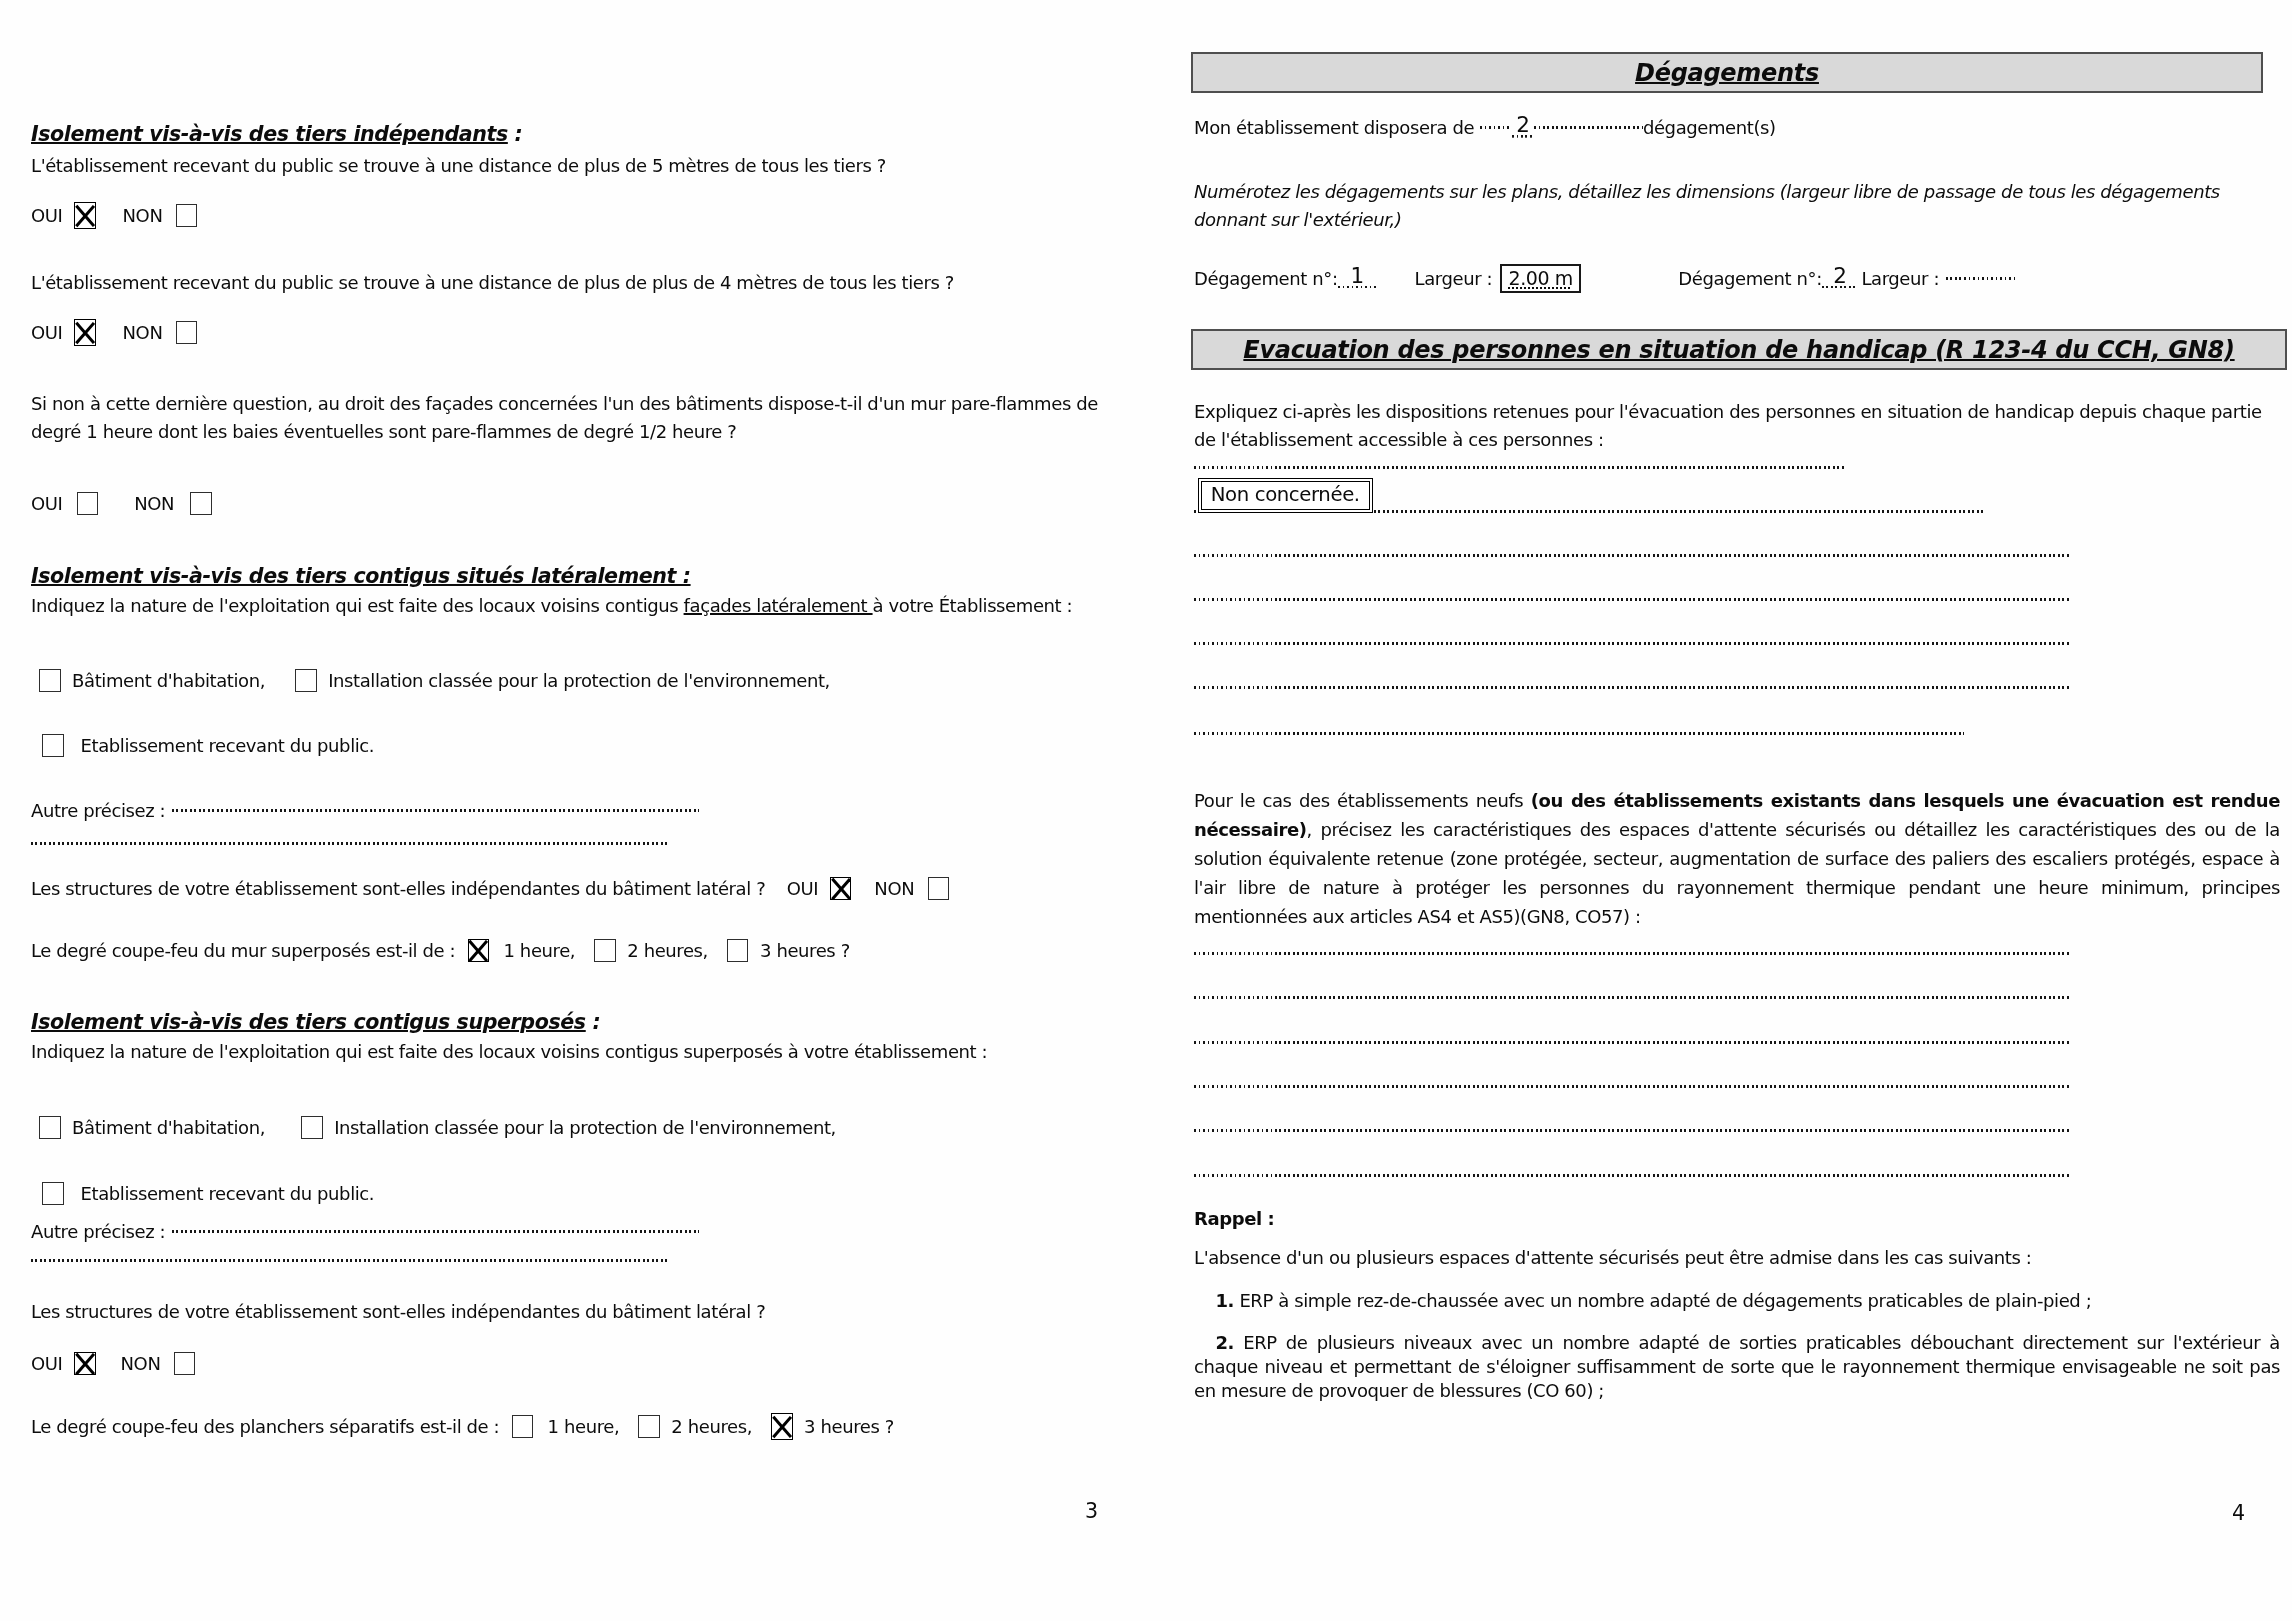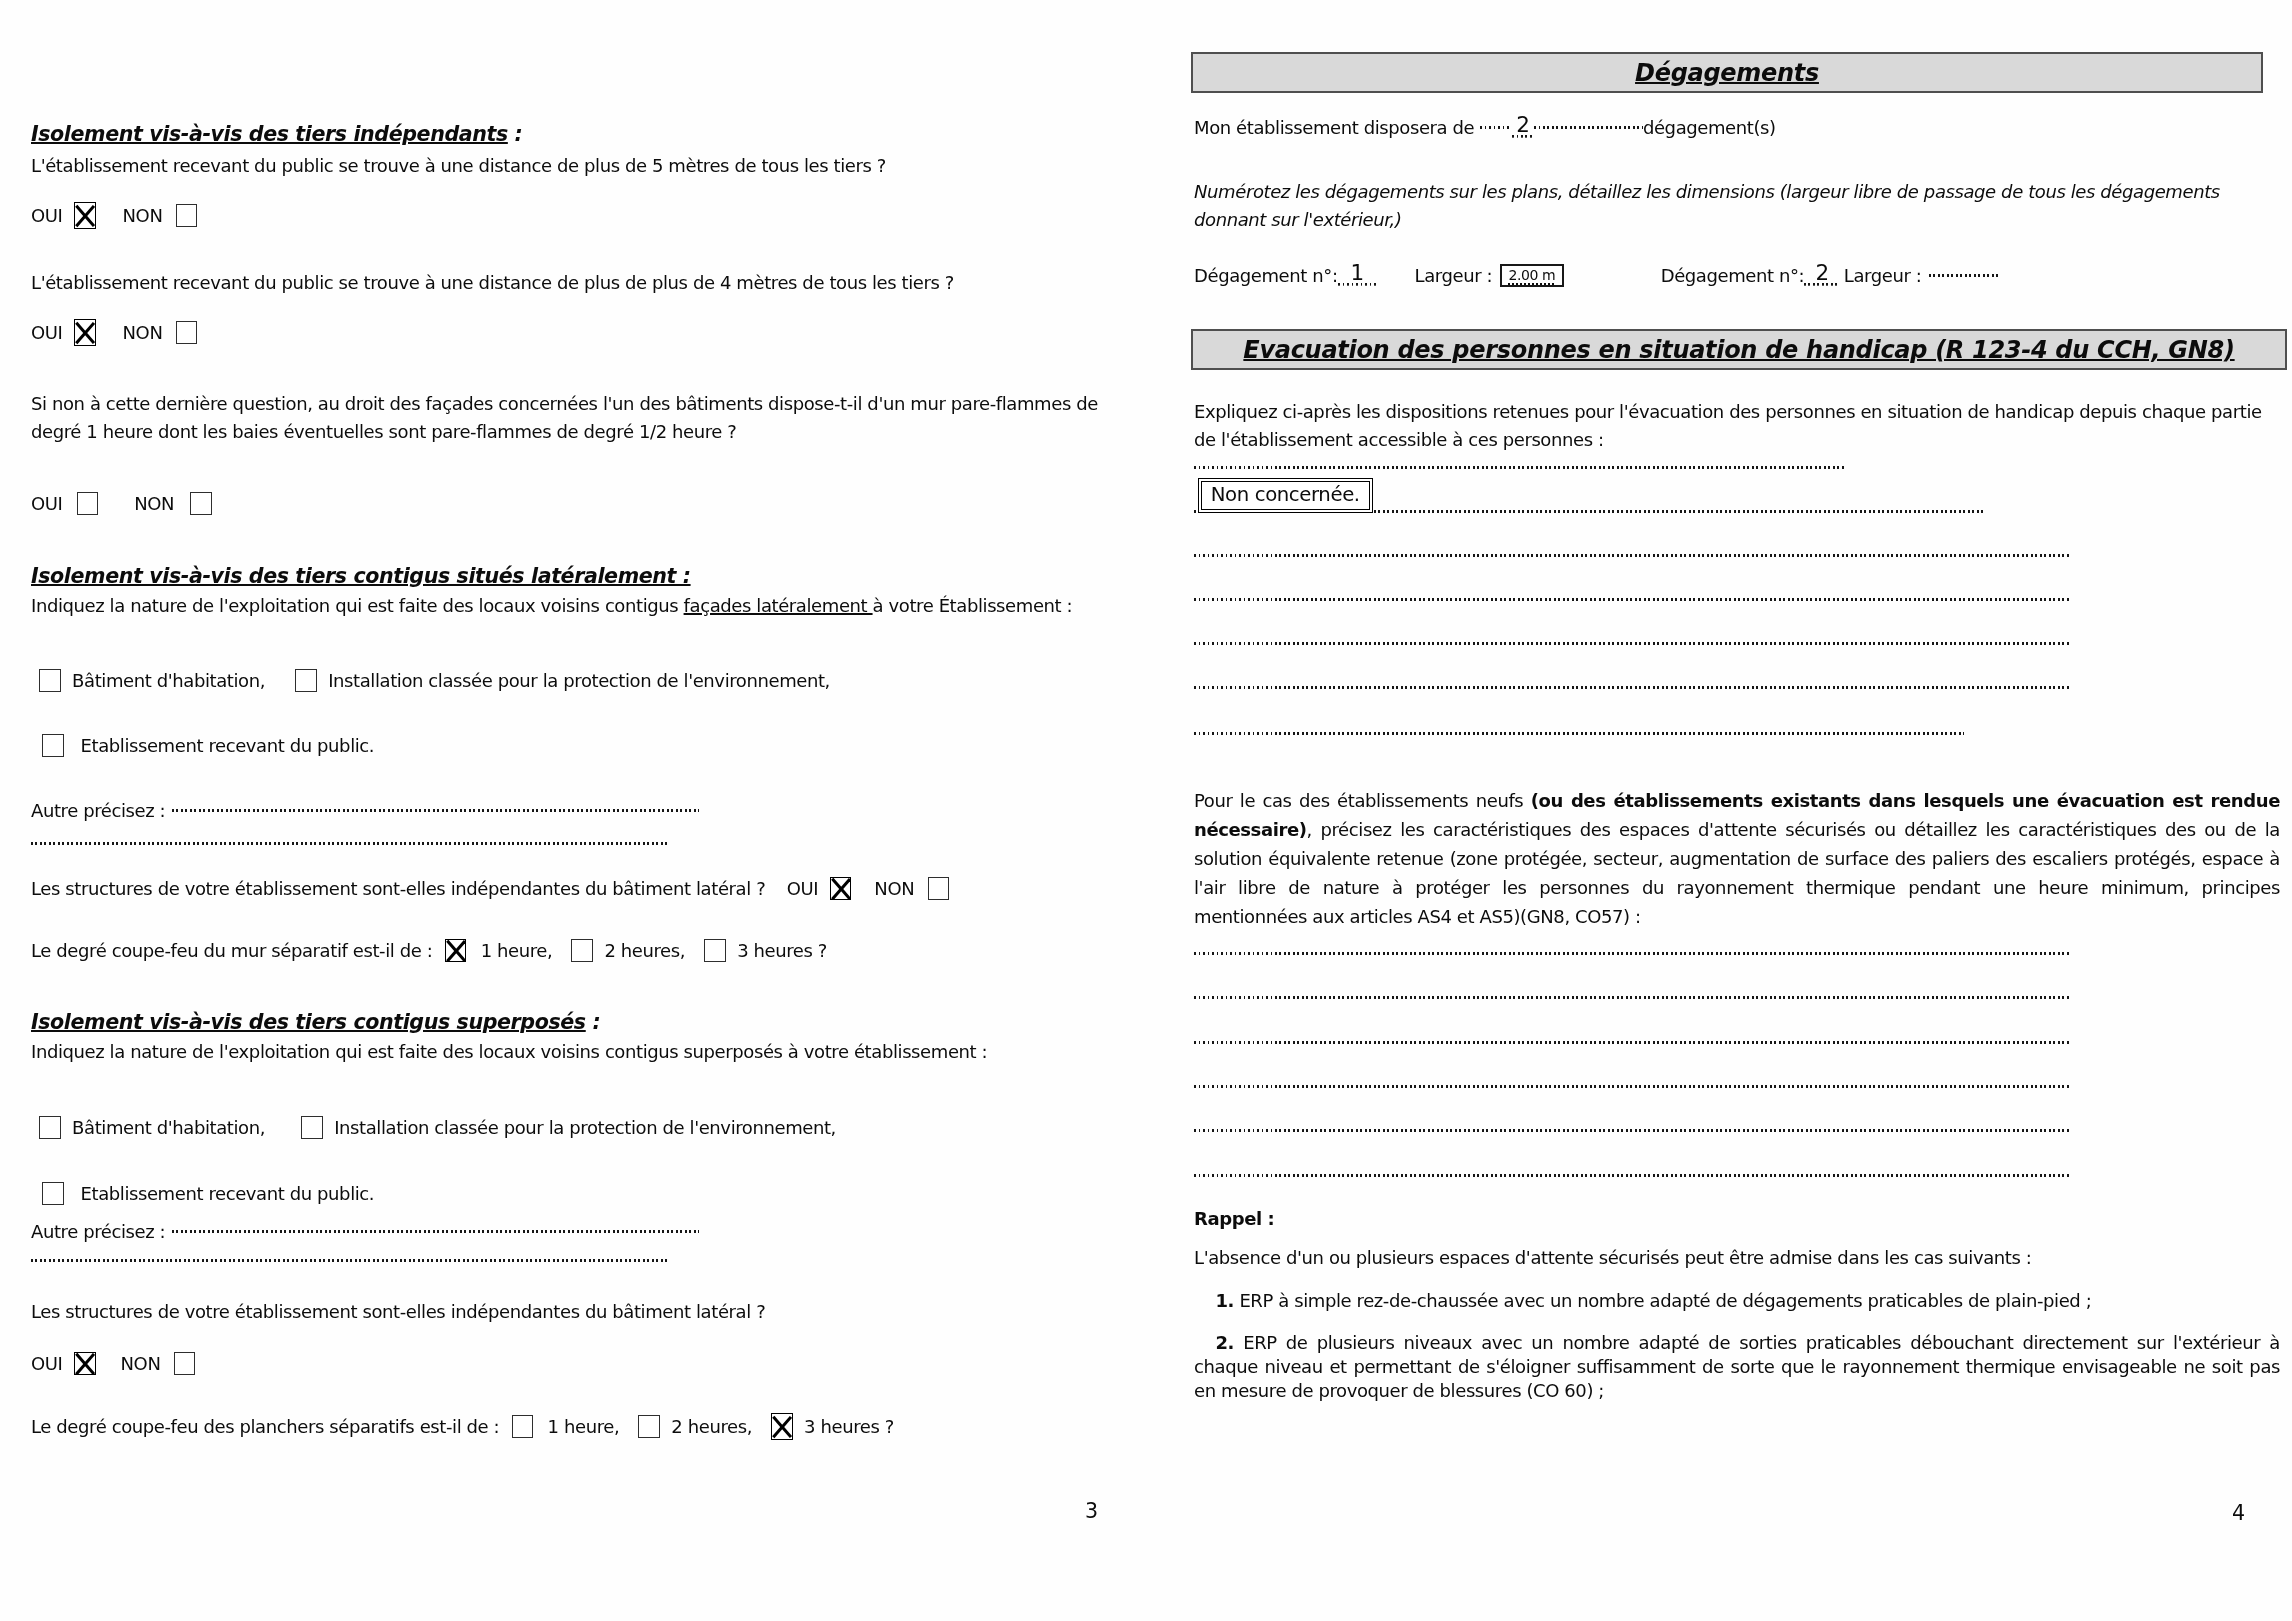--- a/index.html
+++ b/index.html
@@ -23,21 +23,21 @@
       width:2.7px;height:27px;background:#000;}
   .cb.checked::before{transform:translate(-50%,-50%) rotate(41deg);}
   .cb.checked::after{transform:translate(-50%,-50%) rotate(-41deg);}
   .dl{position:absolute;height:2.7px;
       background:repeating-linear-gradient(to right,#161616 0 1.8px,transparent 1.8px 4.5px);}
   .ds{display:inline-block;height:2.7px;vertical-align:1.8px;
       background:repeating-linear-gradient(to right,#161616 0 1.8px,transparent 1.8px 4.5px);}
   .ans{display:inline-block;text-align:center;font-size:21.5px;line-height:21.5px;padding:0 4.5px 1.8px;
       background:repeating-linear-gradient(to right,#161616 0 1.8px,transparent 1.8px 4.5px) bottom left/100% 2.7px no-repeat;
       position:relative;top:-1.8px;}
-  .vbox{display:inline-block;border:2.7px solid #181818;padding:0.9px 6.3px 1.8px;font-size:14px;
+  .vbox{display:inline-block;border:2.7px solid #181818;padding:0.9px 6.3px 1.8px;font-size:19px;
       text-decoration:underline dotted 1.8px;text-underline-offset:2.7px;}
   .ncbox{position:absolute;border:0.9px solid #000;padding:1.8px;background:#fff;z-index:2;}
   .ncbox .inner{display:block;border:1.8px solid #000;padding:0.9px 9px 3.6px;font-size:19.7px;letter-spacing:-0.4px;}
   .pg{position:absolute;font-size:20.6px;}
 </style>
 </head>
 <body>
 
 <div class="sheet">
 
@@ -101,21 +101,21 @@
 
   <div class="row" style="left:31px;top:877px;">
     <span>Les structures de votre établissement sont-elles indépendantes du bâtiment latéral ?</span>
     <span style="margin-left:21.5px;">OUI</span>
     <span class="cb checked" style="margin:0 23px 0 11.6px;"></span>
     <span>NON</span>
     <span class="cb" style="margin-left:13.4px;"></span>
   </div>
 
   <div class="row" style="left:31px;top:939px;">
-    <span>Le degré coupe-feu du mur séparatif est-il de :</span>
+    <span>Le degré coupe-feu du mur superposés est-il de :</span>
     <span class="cb checked" style="margin:0 14.3px 0 12.5px;"></span>
     <span>1 heure,</span>
     <span class="cb" style="margin:0 11.6px 0 19px;"></span>
     <span>2 heures,</span>
     <span class="cb" style="margin:0 11.6px 0 19px;"></span>
     <span>3 heures ?</span>
   </div>
 
   <div class="tb" style="left:31px;top:1008px;">
     <span class="st u">Isolement vis-à-vis des tiers contigus superposés</span><span class="st"> :</span>

